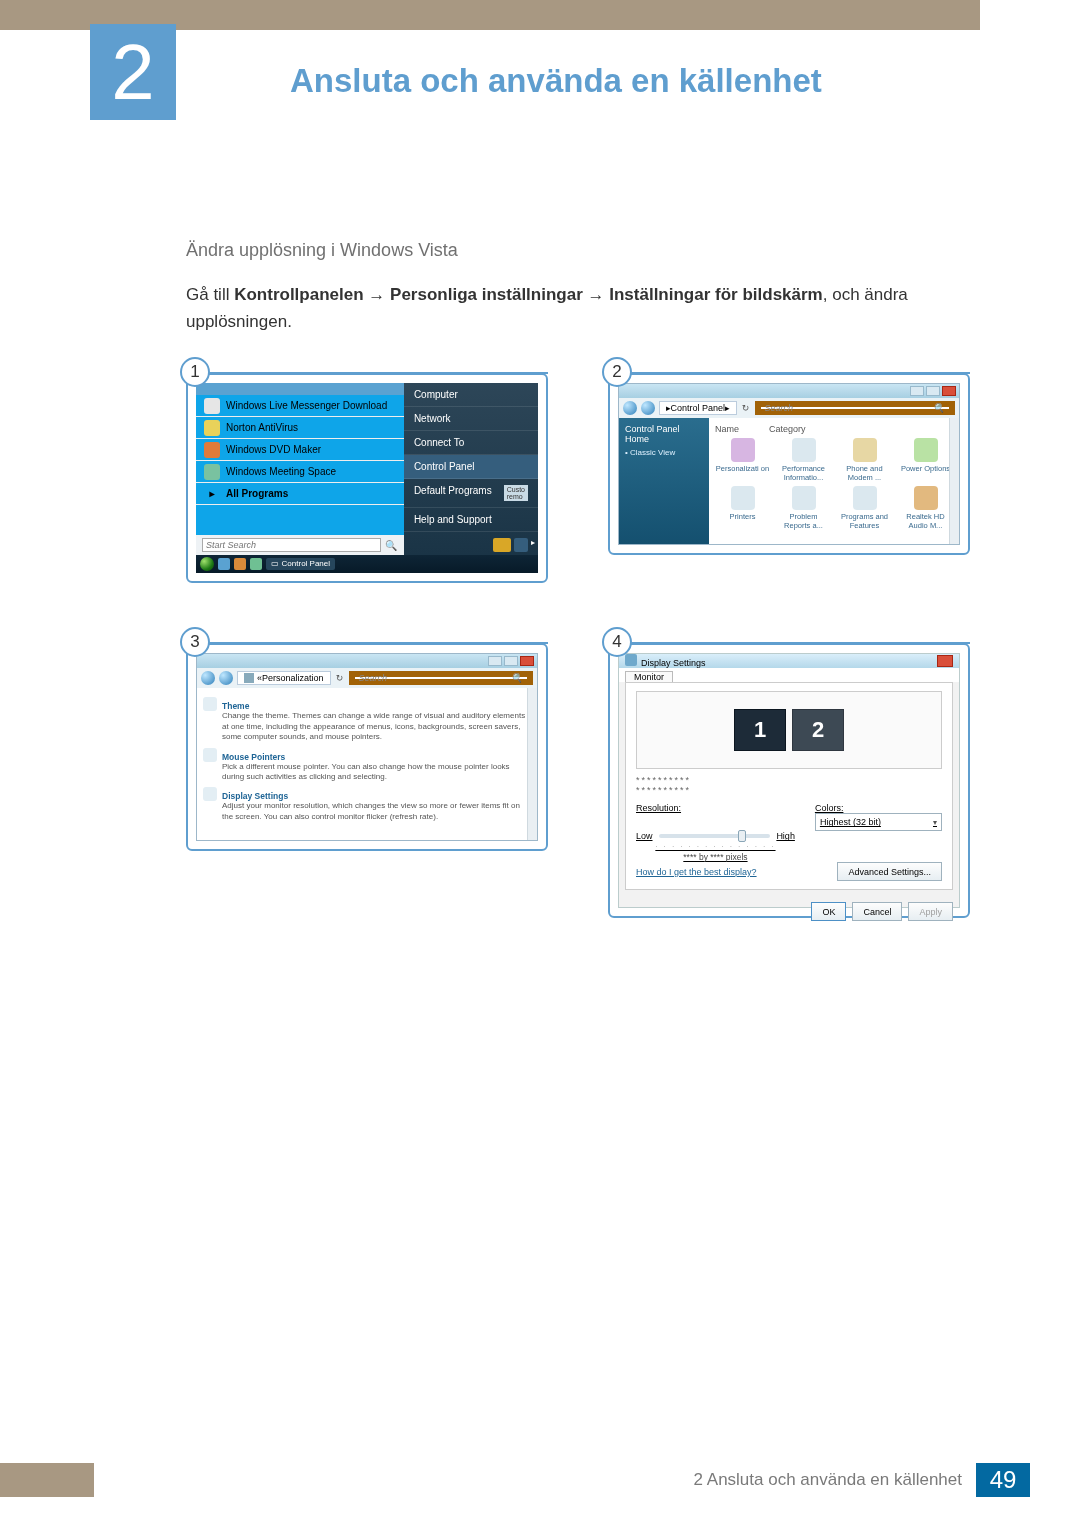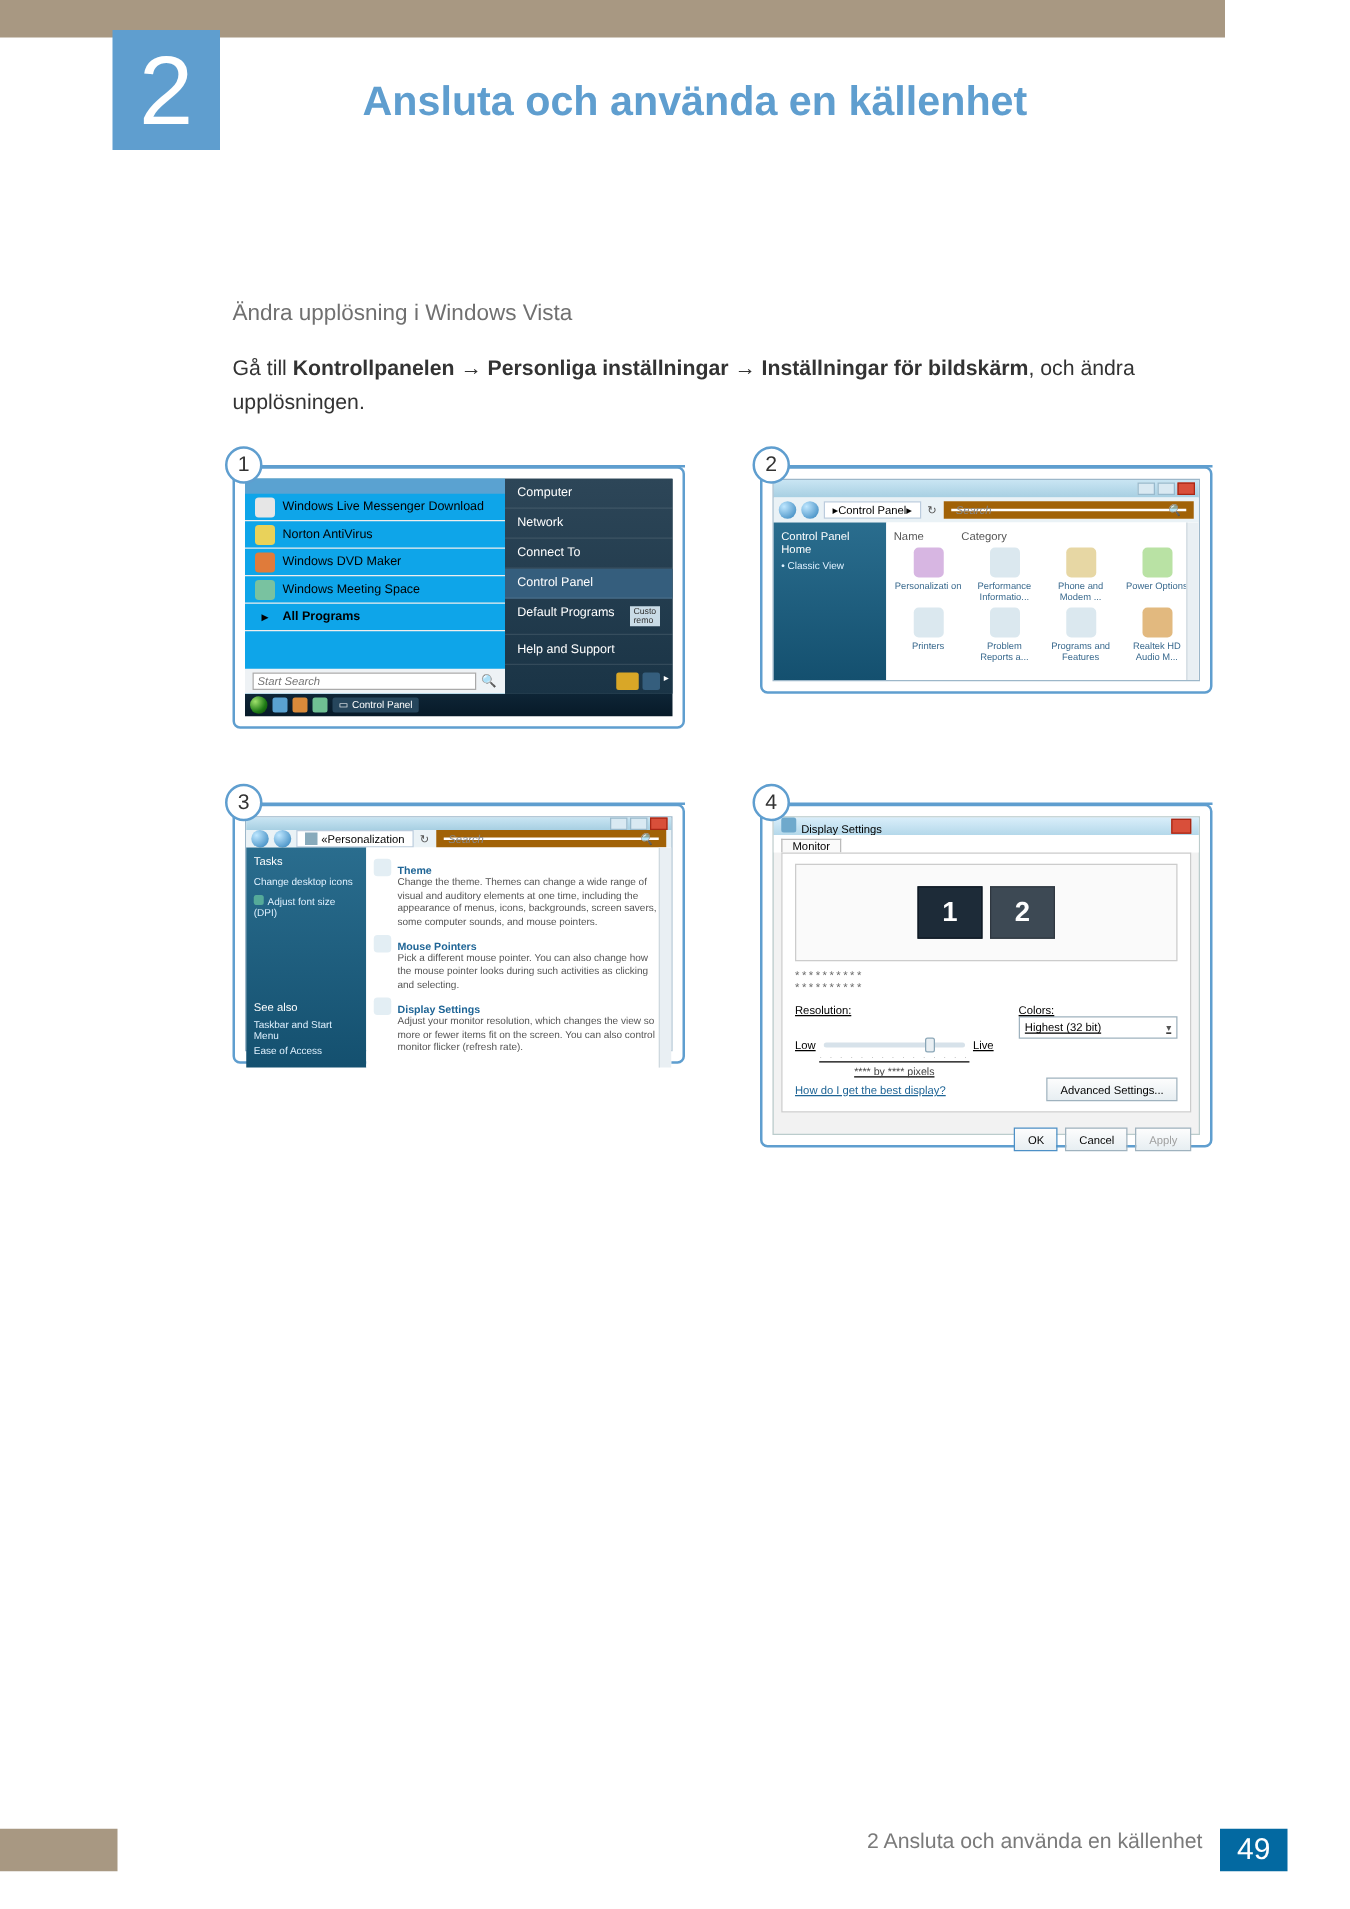--- a/index.html
+++ b/index.html
@@ -280,20 +280,21 @@
   .btn.disabled { color: #a0a0a0; }
   .bottom-btns { display: flex; justify-content: flex-end; gap: 6px; padding: 6px; }
   .adv-row { display: flex; justify-content: space-between; align-items: center; margin-top: auto; }
 
   
   .footer {
     position: absolute;
     bottom: 30px;
     left: 0; right: 0;
     display: flex;
+    align-items: center;
   }
   .footer .beige-strip { height: 34px; background: #a89882; flex: 0 0 94px; }
   .footer .spacer { flex: 1; }
   .footer .foot-label { color: #7a7a7a; font-size: 17px; padding-right: 14px; }
   .footer .pagebox {
     width: 54px; height: 34px;
     background: #0369a1;
     color: #fff;
     font-size: 24px;
     display: flex; align-items: center; justify-content: center;
@@ -474,30 +475,20 @@
             <span class="navcircle"></span>
             <span class="navcircle"></span>
             <span class="crumb"><span style="width:10px;height:10px;background:#8ab;display:inline-block;margin-right:3px;"></span>« <span>Personalization</span></span>
             <span style="width:10px;text-align:center;color:#555;">↻</span>
             <span class="srch">
                 <span>Search</span>
                 <span style="margin-left:auto;color:#5a8;">🔍</span>
               </span>
           </div>
           <div class="body">
-            <div class="side" style="width:96px;display:flex;flex-direction:column;">
-              <div class="hdr">Tasks</div>
-              <span class="lnk">Change desktop icons</span>
-              <span class="lnk"><span style="width:8px;height:8px;background:#5a9;display:inline-block;margin-right:3px;border-radius:2px;"></span><span>Adjust font size (DPI)</span></span>
-              <div style="margin-top:auto;">
-                <div class="hdr" style="margin-top:8px;">See also</div>
-                <span class="lnk">Taskbar and Start Menu</span>
-                <span class="lnk">Ease of Access</span>
-              </div>
-            </div>
             <div class="main">
               <div class="item">
                 <span class="ic"></span>
                 <div>
                   <h6>Theme</h6>
                   <div class="desc">Change the theme. Themes can change a wide range of visual and auditory elements at one time, including the appearance of menus, icons, backgrounds, screen savers, some computer sounds, and mouse pointers.</div>
                 </div>
               </div>
               <div class="item">
                 <span class="ic"></span>
@@ -541,21 +532,21 @@
             <div class="dots">**********</div>
 
             <div class="ctrl-row">
               <div class="ctrl-col">
                 <div>Resolution:</div>
                 <div class="slider-row">
                   <span>Low</span>
                   <div class="slider-track">
                       <div class="slider-thumb"></div>
                     </div>
-                  <span>Live</span>
+                  <span>High</span>
                 </div>
                 <div class="tickmarks">· · · · · · · · · · · · · · ·</div>
                 <div style="text-align:center;font-size:8.5px;color:#444;margin-top:2px;">**** by **** pixels</div>
               </div>
               <div class="ctrl-col" style="flex:0.8;">
                 <div>Colors:</div>
                 <div class="combo">
                   <span>Highest (32 bit)</span>
                   <span class="arr">▾</span>
                 </div>

